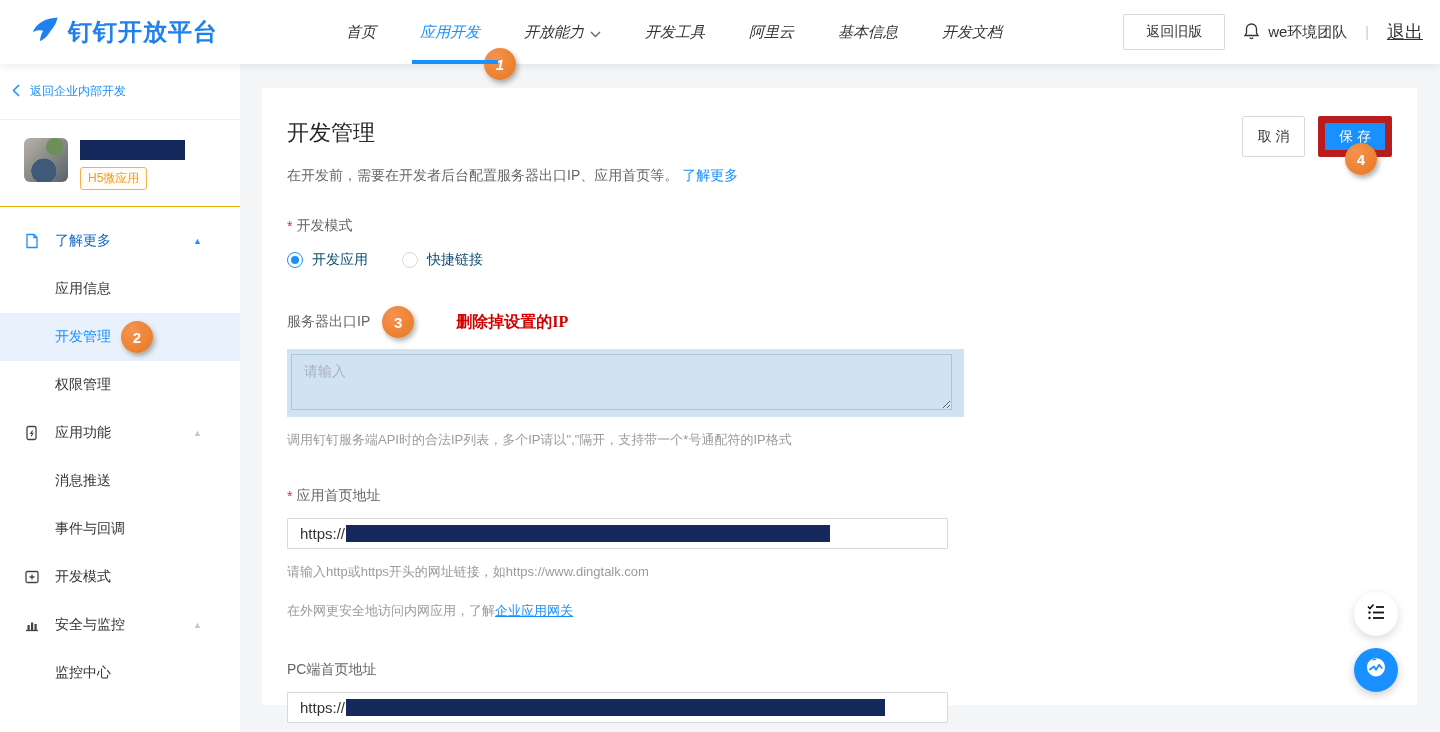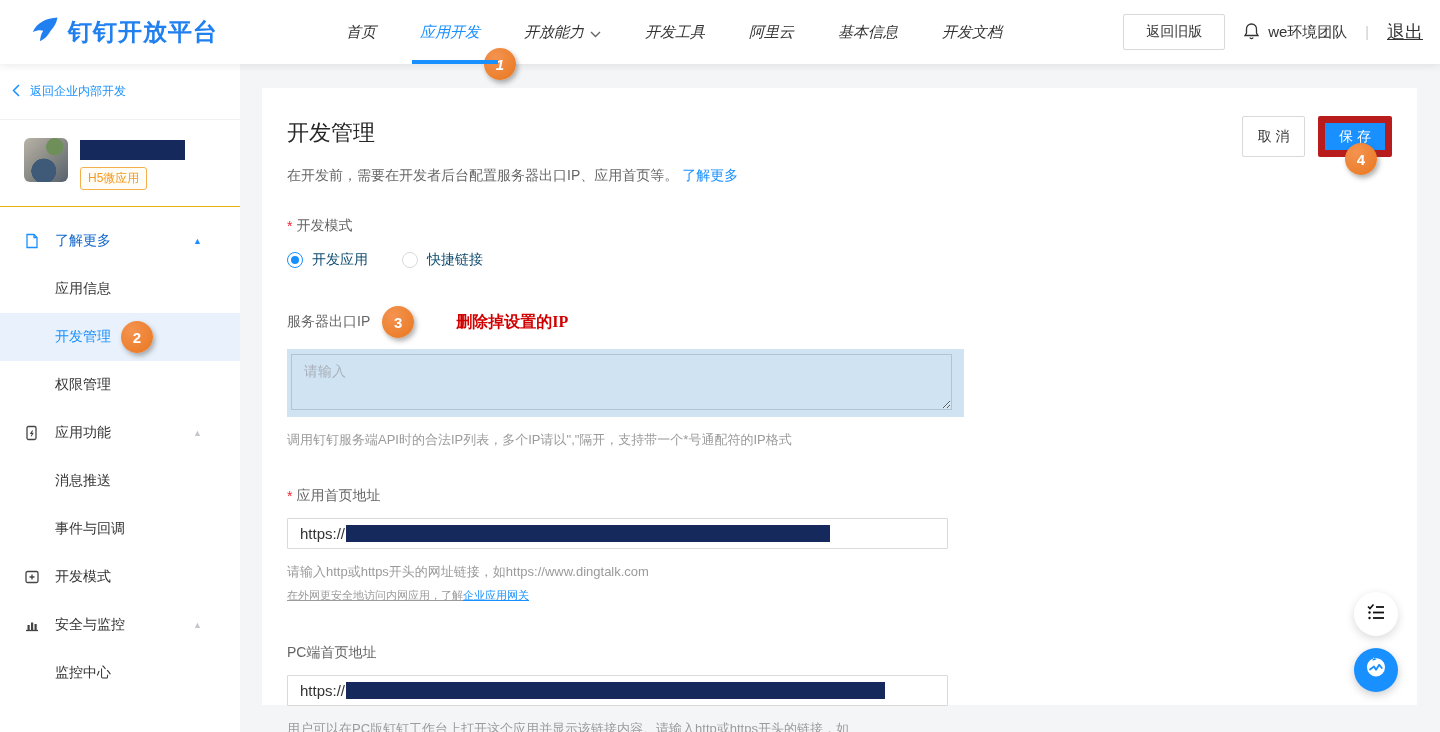--- a/index.html
+++ b/index.html
@@ -79,21 +79,21 @@
   .ip-textarea::placeholder { color:#a9b1b9; }
   .helper { font-size:13px; color:#9b9b9b; margin-top:12px; line-height:21px; }
 
   .sec-home { margin-top:37px; }
   .input-box { margin-top:13px; width:661px; height:31px; border:1px solid #d9d9d9; border-radius:1px;
     display:flex; align-items:center; padding:0 12px; background:#fff; cursor:text; }
   .url-prefix { font-size:15px; color:#333; }
   .redact-bar { height:17px; background:#15295d; margin-left:1px; }
   .redact-app { width:484px; }
   .redact-pc { width:539px; }
-  .helper2 { font-size:11px; color:#9b9b9b; margin-top:6px;text-decoration:underline; }
+  .helper2 { font-size:13px; color:#9b9b9b; margin-top:20px; }
   .gw-link { color:#1890ff; text-decoration:underline; cursor:pointer; }
   .sec-pc { margin-top:41px; }
 
   
   .num-badge { width:32px; height:32px; border-radius:50%; flex:none;
     background:radial-gradient(circle at 35% 30%, #f49350, #e8771f);
     color:#fff; font-size:15px; font-weight:bold; display:flex; align-items:center; justify-content:center;
     box-shadow:2px 3px 5px rgba(80,80,80,.45); }
   .badge-nav { position:absolute; right:-36px; bottom:-16px; }
   .badge-menu { margin-left:10px; }

